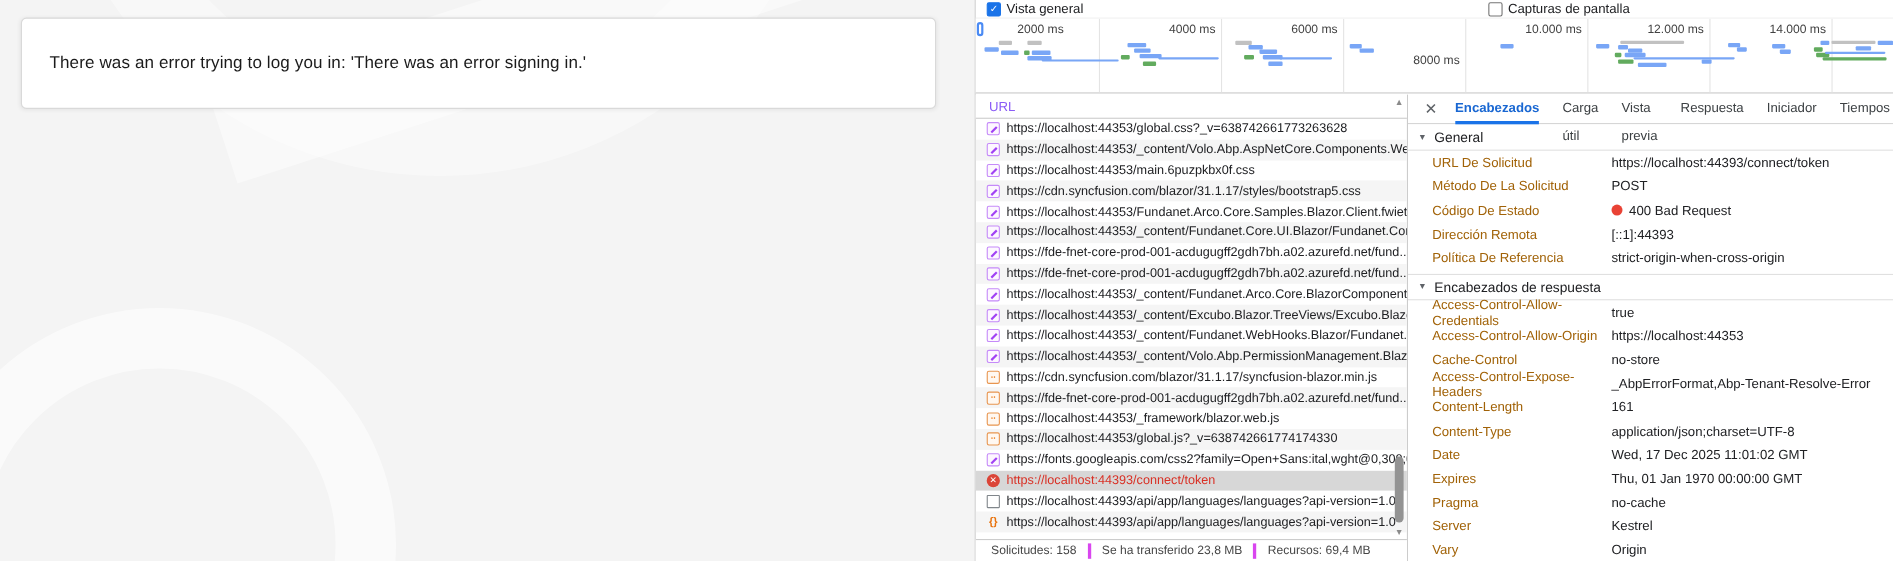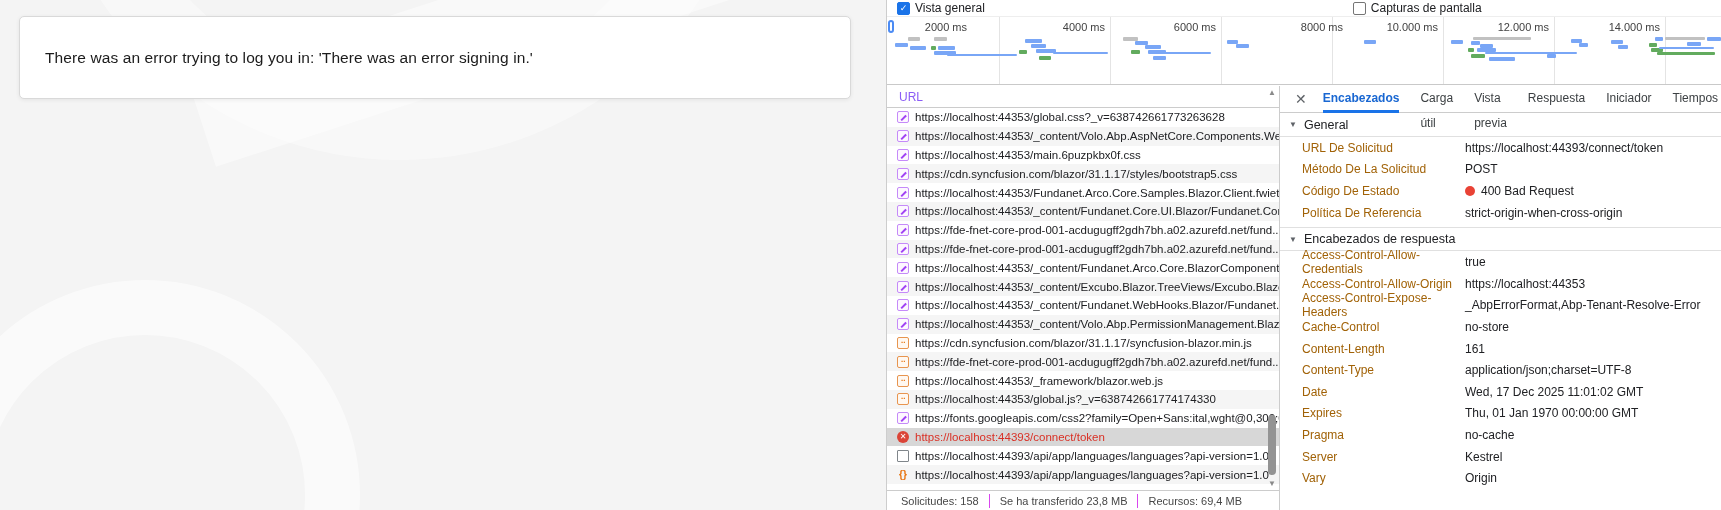--- a/index.html
+++ b/index.html
@@ -66,21 +66,21 @@
 
   .url-scrollbar { position:absolute; right:1px; top:2px; bottom:22px; width:12px; }
   .sb-arrow { position:absolute; left:0; width:12px; text-align:center; font-size:8px; color:#8a8a8a; }
   .sb-arrow.up { top:0; }
   .sb-arrow.down { bottom:0; }
   .sb-thumb { position:absolute; left:2px; width:8px; bottom:13px; height:60px;
     background:#939393; border-radius:4px; }
 
   .status-bar { flex:none; height:20px; border-top:1px solid #ccc; display:flex; align-items:center;
     font-size:11px; color:#474747; background:#fff; }
-  .status-item { padding:0 10px; height:14px; line-height:14px; border-right:1px solid #d946ef; }
+  .status-item { padding:0 10px; height:14px; line-height:14px; border-right:3px solid #d946ef; }
   .status-item:first-child { padding-left:14px; }
   .status-item:last-child { border-right:none; }
 
   
   .detail-panel { flex:1; border-left:1px solid #ccc; background:#fff; overflow:hidden; }
   .tabs-row { height:27px; display:flex; align-items:center; border-bottom:1px solid #ccc; padding-left:15px; }
   .close-x { font-size:14px; color:#5f6368; margin-right:16px; cursor:default; }
   .tab { font-size:12px; color:#3c4043; margin-right:21px; height:27px; line-height:25px; cursor:default; }
   .tab.active { color:#1967d2; border-bottom:3px solid #1a73e8; font-weight:bold; }
 
@@ -122,21 +122,21 @@
 
     <div class="dt-overview" id="overview">
       <div class="scrub"></div>
     <div class="gridline" style="left: 112px;"></div>
         <div class="tick-label" style="right: 754px;">2000 ms</div>
         <div class="gridline" style="left: 223px;"></div>
         <div class="tick-label" style="right: 616px;">4000 ms</div>
         <div class="gridline" style="left: 334px;"></div>
         <div class="tick-label" style="right: 505px;">6000 ms</div>
         <div class="gridline" style="left: 445px;"></div>
-        <div class="tick-label" style="right: 378px;">8000 ms</div>
+        <div class="tick-label" style="right: 394px; margin-top: 28px;">8000 ms</div>
         <div class="gridline" style="left: 556px;"></div>
         <div class="tick-label" style="right: 283px;">10.000 ms</div>
         <div class="gridline" style="left: 667px;"></div>
         <div class="tick-label" style="right: 172px;">12.000 ms</div>
         <div class="gridline" style="left: 778px;"></div>
         <div class="tick-label" style="right: 61px;">14.000 ms</div>
         <div class="wbar" style="left: 8px; top: 26px; width: 13px; height: 4px; background: rgb(121, 166, 246);"></div>
         <div class="wbar" style="left: 21px; top: 20px; width: 12px; height: 4px; background: rgb(193, 193, 193);"></div>
         <div class="wbar" style="left: 23px; top: 29px; width: 16px; height: 4px; background: rgb(121, 166, 246);"></div>
         <div class="wbar" style="left: 47px; top: 20px; width: 13px; height: 4px; background: rgb(193, 193, 193);"></div>
@@ -314,20 +314,26 @@
               </span>
             </div>
             <div class="kv-row">
               <span class="kv-label">Código De Estado</span>
               <span class="kv-value">
                 <span class="dot" style="background: rgb(233, 66, 53);"></span>
                 <span>400 Bad Request</span>
               </span>
             </div>
             <div class="kv-row">
+              <span class="kv-label">Dirección Remota</span>
+              <span class="kv-value">
+                <span>[::1]:44393</span>
+              </span>
+            </div>
+            <div class="kv-row">
               <span class="kv-label">Política De Referencia</span>
               <span class="kv-value">
                 <span>strict-origin-when-cross-origin</span>
               </span>
             </div>
             <div class="section-header second">
               <span class="sec-arrow">▼</span>
               <span>Encabezados de respuesta</span>
             </div>
             <div class="kv-row">
@@ -336,29 +342,29 @@
                 <span>true</span>
               </span>
             </div>
             <div class="kv-row">
               <span class="kv-label">Access-Control-Allow-Origin</span>
               <span class="kv-value">
                 <span>https://localhost:44353</span>
               </span>
             </div>
             <div class="kv-row">
+              <span class="kv-label">Cache-Control</span>
+              <span class="kv-value">
+                <span>no-store</span>
+              </span>
+            </div>
+            <div class="kv-row">
               <span class="kv-label">Access-Control-Expose-Headers</span>
               <span class="kv-value">
                 <span>_AbpErrorFormat,Abp-Tenant-Resolve-Error</span>
-              </span>
-            </div>
-            <div class="kv-row">
-              <span class="kv-label">Cache-Control</span>
-              <span class="kv-value">
-                <span>no-store</span>
               </span>
             </div>
             <div class="kv-row">
               <span class="kv-label">Content-Length</span>
               <span class="kv-value">
                 <span>161</span>
               </span>
             </div>
             <div class="kv-row">
               <span class="kv-label">Content-Type</span>

